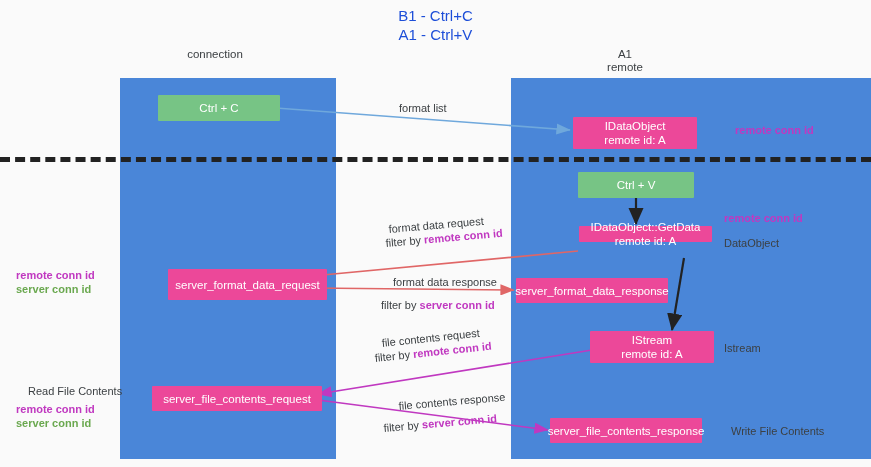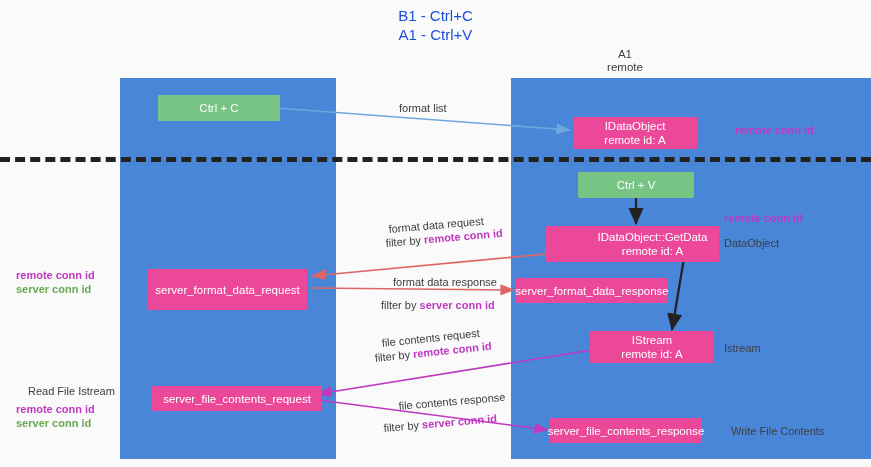--- a/index.html
+++ b/index.html
@@ -53,20 +53,21 @@
 <body>
 
 <div id="stage">
 
   <div class="title">
     <div>B1 - Ctrl+C</div>
     <div>A1 - Ctrl+V</div>
   </div>
 
   <div class="lane-title" style="left:150px;top:48px;width:130px;">
+    <div>connection</div>
   </div>
   <div class="lane-title" style="left:560px;top:48px;width:130px;">
     <div>A1</div>
     <div>remote</div>
   </div>
 
   <div class="lane" id="lane-b1"></div>
   <div class="lane" id="lane-a1" style="width:587px;"></div>
 
   <svg id="svg-layer">
@@ -108,26 +109,26 @@
 
   <div class="box orange" style="left:573px;top:117px;width:124px;height:32px;">
     <span>IDataObject</span>
     <span>remote id: A</span>
   </div>
 
   <div class="box green" style="left:578px;top:172px;width:116px;height:26px;">
     <span>Ctrl + V</span>
   </div>
 
-  <div class="box orange" style="left:546px;top:226px;width:133px;height:36px;padding-left:40px;">
+  <div class="box orange" style="left:579px;top:226px;width:133px;height:16px;">
     <span>IDataObject::GetData</span>
     <span>remote id: A</span>
   </div>
 
-  <div class="box orange" style="left:148px;top:269px;width:159px;height:41px;">
+  <div class="box orange" style="left:168px;top:269px;width:159px;height:31px;">
     <span>server_format_data_request</span>
   </div>
 
   <div class="box orange" style="left:516px;top:278px;width:152px;height:25px;">
     <span>server_format_data_response</span>
   </div>
 
   <div class="box orange" style="left:590px;top:331px;width:124px;height:32px;">
     <span>IStream</span>
     <span>remote id: A</span>
@@ -177,19 +178,19 @@
   </div>
   <div class="side" style="left:724px;top:236px;">DataObject</div>
   <div class="side" style="left:724px;top:341px;">Istream</div>
   <div class="side" style="left:731px;top:424px;">Write File Contents</div>
 
   <div class="side" style="left:16px;top:268px;">
     <div><span class="remote">remote conn id</span></div>
     <div><span class="server">server conn id</span></div>
   </div>
 
-  <div class="side" style="left:28px;top:384px;">Read File Istream</div>
+  <div class="side" style="left:28px;top:384px;">Read File Contents</div>
   <div class="side" style="left:16px;top:402px;">
     <div><span class="remote">remote conn id</span></div>
     <div><span class="server">server conn id</span></div>
   </div>
 
 </div>
 
 </body></html>

